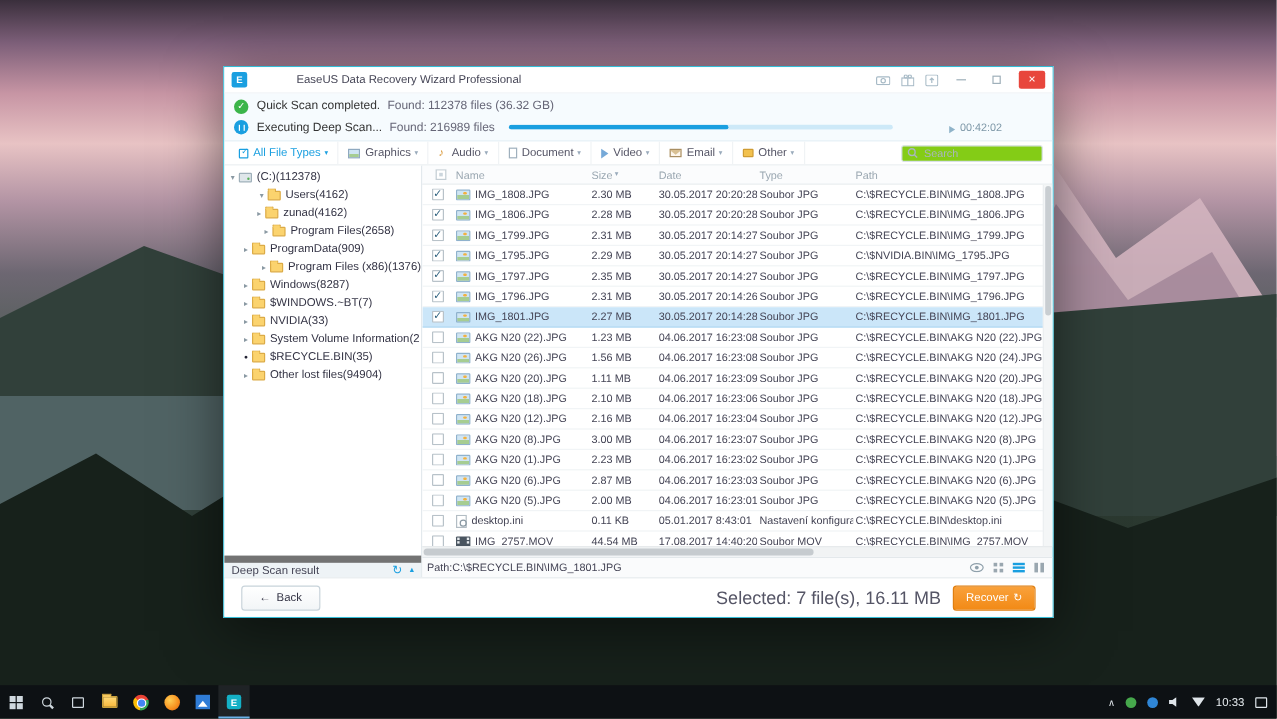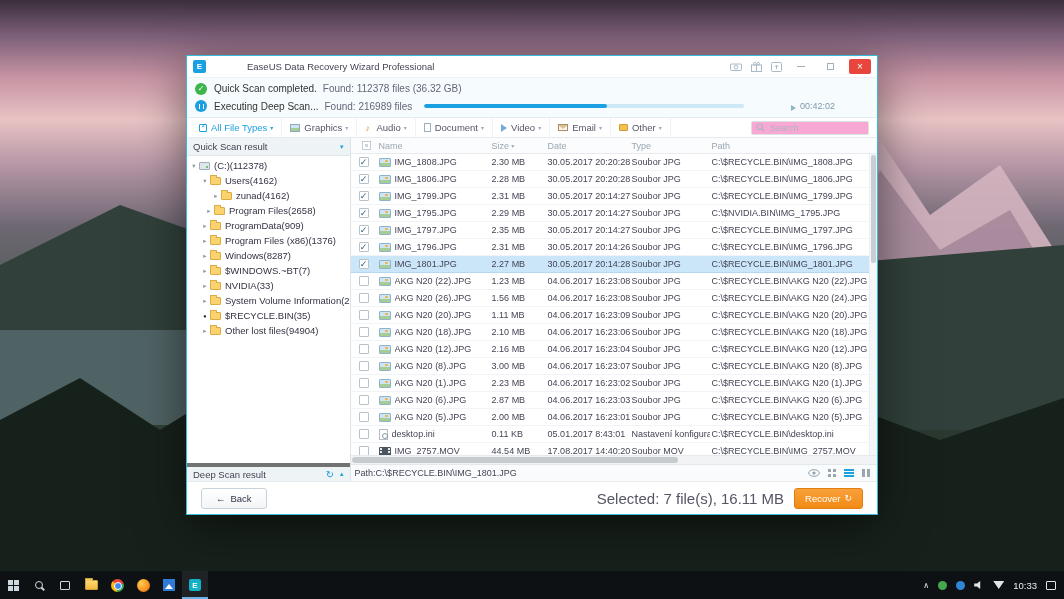--- a/index.html
+++ b/index.html
@@ -56,31 +56,31 @@
   .ticon-alltypes::after{content:'✓';position:absolute;top:-3px;left:1px;font-size:7px;color:#1a9fe0;}
   .ticon-graphics{width:10px;height:8px;border:1px solid #8fa9c0;background:linear-gradient(180deg,#cfe5f4 0 55%,#a6cd92 55% 100%);}
   .ticon-audio{width:7px;}
   .ticon-audio::before{content:'♪';font-size:9px;color:#d99a3c;}
   .ticon-document{width:7px;height:9px;border:1px solid #9fb0bd;background:#fff;}
   .ticon-video{width:0;height:0;border-left:6px solid #76a9d8;border-top:4px solid transparent;border-bottom:4px solid transparent;}
   .ticon-email{width:10px;height:7px;border:1px solid #a98e62;background:#fdf6ec;overflow:hidden;}
   .ticon-email::after{content:'';position:absolute;left:-1px;top:0;width:0;height:0;
     border-left:5px solid transparent;border-right:5px solid transparent;border-top:4px solid #d9c093;}
   .ticon-other{width:9px;height:7px;background:#f2c14e;border:1px solid #cf9c33;border-radius:1px;}
-  .searchbox{margin-left:auto;width:118px;height:14px;border:1px solid #d9e2e8;border-radius:2px;background:#f9a8d4;
+  .searchbox{margin-left:auto;width:118px;height:14px;border:1px solid #d9e2e8;border-radius:2px;background:#84cc16;
     display:flex;align-items:center;padding:0 4px;gap:3px;}
   .searchbox input{border:none;outline:none;flex:1;font-size:9px;color:#556;background:transparent;min-width:0;font-family:inherit;}
   .searchbox input::placeholder{color:#a9b6bf;}
 
   
   .content{flex:1;display:flex;min-height:0;}
   .leftpanel{flex:0 0 135px;border-right:1px solid #dde4e9;display:flex;flex-direction:column;min-height:0;background:#fff;}
   .lp-header{flex:0 0 18px;background:#eef3f6;display:flex;align-items:center;padding:0 6px;
     font-size:9.5px;color:#445;border-bottom:1px solid #e0e7ec;}
-  .lp-header.deep{border-top:4px solid #737373;border-bottom:none;align-items:center;}
+  .lp-header.deep{border-top:6px solid #737373;border-bottom:none;align-items:center;}
   .chev{margin-left:auto;color:#1a9fe0;font-size:7px;}
   .refresh{margin-left:auto;color:#1a9fe0;font-size:10px;}
   .lp-header.deep .chev{margin-left:6px;}
   .tree{flex:1;overflow:hidden;padding-top:2px;}
   .tnode{display:flex;align-items:center;height:15px;white-space:nowrap;overflow:hidden;font-size:9.5px;color:#334;}
   .tarrow{flex:0 0 10px;text-align:center;font-size:6.5px;color:#8a99a3;}
   .tnode.current .tarrow{font-size:5.5px;color:#223;}
   .folder-ic{flex:0 0 11px;height:8px;background:#fbd36e;border:1px solid #dcab46;border-radius:1px;position:relative;margin-right:4px;}
   .folder-ic::before{content:'';position:absolute;top:-3px;left:-1px;width:5px;height:2px;background:#fbd36e;
     border:1px solid #dcab46;border-bottom:none;border-radius:1px 1px 0 0;}
@@ -289,51 +289,47 @@
         <svg width="9" height="9">
             <circle cx="3.8" cy="3.8" r="2.8" fill="none" stroke="#a9b6bf" stroke-width="1.2"></circle>
             <line x1="6" y1="6" x2="8.3" y2="8.3" stroke="#a9b6bf" stroke-width="1.2"></line>
           </svg>
         <input placeholder="Search" style="">
       </div>
     </div>
 
     <div class="content">
       <div class="leftpanel">
-        <div class="lp-header">
-          <span>Quick Scan result</span>
-          <span class="chev">▾</span>
-        </div>
         <div class="tree">
             <div class="tnode" style="padding-left: 2px;">
               <span class="tarrow">▾</span>
               <span class="drive-ic"></span>
               <span class="tlbl">(C:)(112378)</span>
             </div>
+            <div class="tnode" style="padding-left: 26px;">
+              <span class="tarrow">▾</span>
+              <span class="folder-ic"></span>
+              <span class="tlbl">Users(4162)</span>
+            </div>
+            <div class="tnode" style="padding-left: 24px;">
+              <span class="tarrow">▸</span>
+              <span class="folder-ic"></span>
+              <span class="tlbl">zunad(4162)</span>
+            </div>
+            <div class="tnode" style="padding-left: 30px;">
+              <span class="tarrow">▸</span>
+              <span class="folder-ic"></span>
+              <span class="tlbl">Program Files(2658)</span>
+            </div>
             <div class="tnode" style="padding-left: 13px;">
-              <span class="tarrow">▾</span>
-              <span class="folder-ic"></span>
-              <span class="tlbl">Users(4162)</span>
-            </div>
-            <div class="tnode" style="padding-left: 24px;">
-              <span class="tarrow">▸</span>
-              <span class="folder-ic"></span>
-              <span class="tlbl">zunad(4162)</span>
-            </div>
-            <div class="tnode" style="padding-left: 17px;">
-              <span class="tarrow">▸</span>
-              <span class="folder-ic"></span>
-              <span class="tlbl">Program Files(2658)</span>
-            </div>
-            <div class="tnode" style="padding-left: 13px;">
               <span class="tarrow">▸</span>
               <span class="folder-ic"></span>
               <span class="tlbl">ProgramData(909)</span>
             </div>
-            <div class="tnode" style="padding-left: 13px;">
+            <div class="tnode" style="padding-left: 28px;">
               <span class="tarrow">▸</span>
               <span class="folder-ic"></span>
               <span class="tlbl">Program Files (x86)(1376)</span>
             </div>
             <div class="tnode" style="padding-left: 13px;">
               <span class="tarrow">▸</span>
               <span class="folder-ic"></span>
               <span class="tlbl">Windows(8287)</span>
             </div>
             <div class="tnode" style="padding-left: 13px;">

